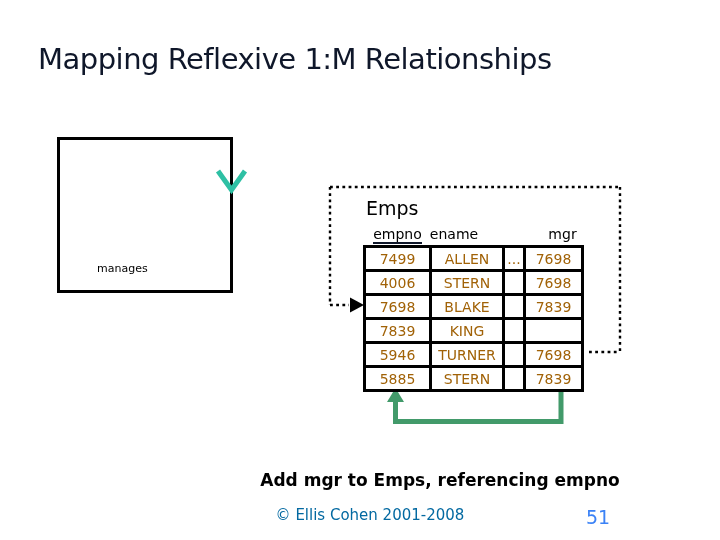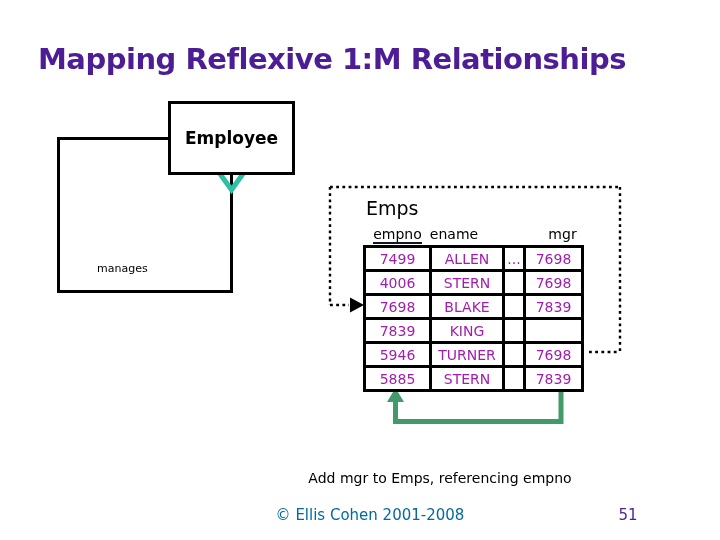--- a/index.html
+++ b/index.html
@@ -2,22 +2,22 @@
 <html><head>
 <meta charset="utf-8">
 <style>
   html,body{margin:0;padding:0;background:#fff;}
   #slide{
     position:relative;width:720px;height:540px;background:#ffffff;
     font-family:"DejaVu Sans",sans-serif;color:#000;overflow:hidden;
   }
   .abs{position:absolute;}
   .title{
-    left:38px;top:42px;font-size:29px;font-weight:bold;letter-spacing:-0.5px;
-    white-space:nowrap;color:#4c1d95;
+    left:38px;top:42px;font-size:29px;font-weight:normal;letter-spacing:-0.5px;
+    white-space:nowrap;color:#0f172a;
   }
   .entity-box{
     left:168px;top:101px;width:127px;height:74px;
     border:3px solid #000;background:#fff;box-sizing:border-box;
     display:flex;align-items:center;justify-content:center;
     font-size:17px;font-weight:bold;z-index:3;
   }
   .loop-rect{
     left:57px;top:137px;width:176px;height:156px;
     border:3px solid #000;box-sizing:border-box;z-index:1;
@@ -35,48 +35,45 @@
   .col-header.h-ename{left:416px;width:76px;}
   .col-header.h-mgr{left:532px;width:61px;}
   .underlined{border-bottom:2px solid #0f172a;padding-bottom:0px;}
   table.emps{
     position:absolute;left:363px;top:245px;border-collapse:collapse;
     table-layout:fixed;z-index:3;background:#fff;
   }
   table.emps td{
     border:3px solid #000;height:21px;padding:0;
     font-size:14px;text-align:center;vertical-align:middle;
-    font-family:"DejaVu Sans",sans-serif;color:#a21caf;overflow:hidden;
+    font-family:"DejaVu Sans",sans-serif;color:#a16207;overflow:hidden;
   }
   .svg-layer{left:0;top:0;z-index:2;pointer-events:none;}
   .caption{
     left:160px;top:470px;width:560px;text-align:center;
-    font-size:14px;font-weight:normal;z-index:4;white-space:nowrap;
+    font-size:17px;font-weight:bold;z-index:4;white-space:nowrap;
   }
   .footer-copyright{
     left:255px;top:506px;width:230px;text-align:center;
     font-size:15px;color:#0369a1;z-index:4;white-space:nowrap;
   }
   .footer-page{
-    left:608px;top:506px;width:40px;text-align:center;
-    font-size:15px;color:#4c1d95;z-index:4;
+    left:578px;top:506px;width:40px;text-align:center;
+    font-size:19px;color:#3b82f6;z-index:4;
   }
 </style>
 </head>
 <body>
 
 <div id="slide">
 
   <div class="abs title">Mapping Reflexive 1:M Relationships</div>
 
   <div class="abs loop-rect"></div>
 
-  <div class="abs entity-box">
-    <span>Employee</span>
-  </div>
 
   <div class="abs manages-label">manages</div>
 
   <svg class="abs svg-layer" width="720" height="540" viewBox="0 0 720 540">
 
     <g>
       <path d="M330,187 H620" fill="none" stroke="#000" stroke-width="2.4" stroke-dasharray="2.8 3.4"></path>
       <path d="M330,187 V305" fill="none" stroke="#000" stroke-width="2.4" stroke-dasharray="2.8 3.4"></path>
       <path d="M620,187 V352" fill="none" stroke="#000" stroke-width="2.4" stroke-dasharray="2.8 3.4"></path>
     </g>

